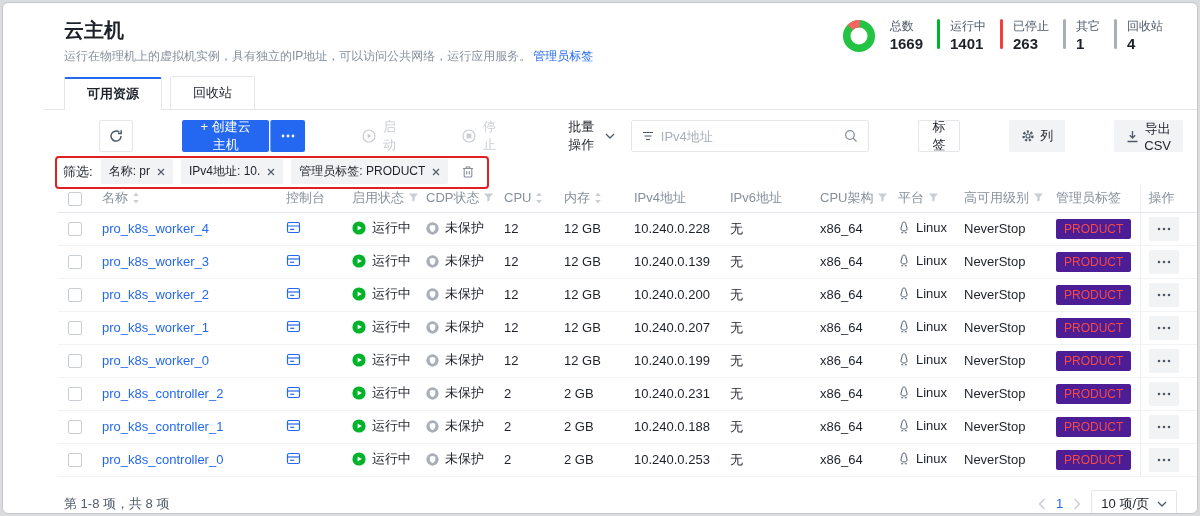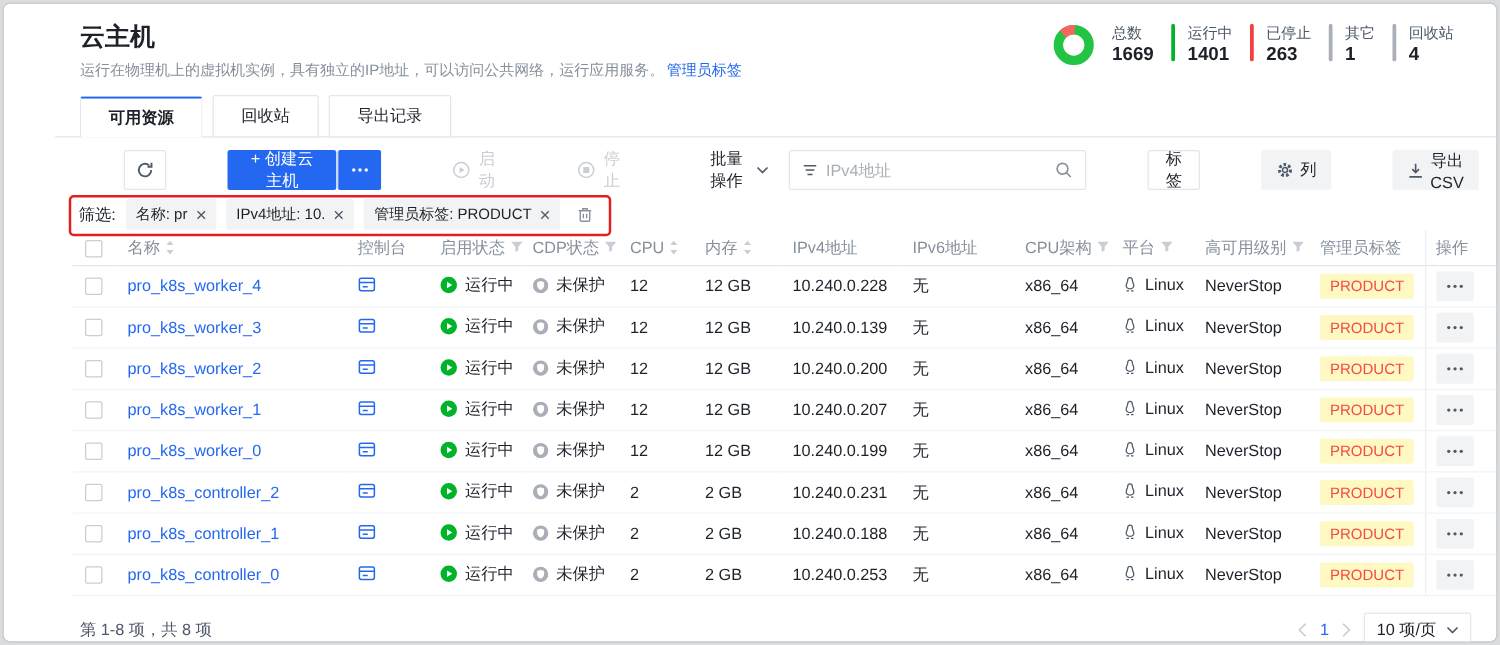--- a/index.html
+++ b/index.html
@@ -64,21 +64,21 @@
   .table-wrap { padding:0 14px; flex:1; }
   table { width:1168px; border-collapse:collapse; table-layout:fixed; }
   th { height:28px; font-weight:normal; font-size:13px; color:#86909c; text-align:left; padding:0 8px; white-space:nowrap; border-bottom:1px solid #e5e6eb; }
   td { height:33px; font-size:13px; color:#1d2129; padding:0 8px; white-space:nowrap; overflow:hidden; border-bottom:1px solid #f2f3f5; }
   th:first-child, td:first-child { padding-left:10px; }
   th:last-child, td:last-child { border-left:1px solid #eceef1; }
   .checkbox { display:inline-block; width:14px; height:14px; border:1px solid #c9cdd4; border-radius:2px; background:#fff; cursor:pointer; vertical-align:middle; }
   .name-link { color:#2468f2; text-decoration:none; cursor:pointer; }
   .cell-ic { display:inline-flex; align-items:center; gap:6px; }
   .hdr-ic { display:inline-flex; align-items:center; gap:4px; }
-  .tag-badge { display:inline-block; background:#fef9c3; color:#f54a45; font-size:12px; padding:3px 8px; border-radius:2px; }
+  .tag-badge { display:inline-block; background:#4c1d95; color:#f54a45; font-size:12px; padding:3px 8px; border-radius:2px; }
   .row-more { display:inline-flex; align-items:center; justify-content:center; width:30px; height:24px; background:#f2f3f5; border-radius:2px; border:none; cursor:pointer; }
   .console-btn { display:inline-flex; cursor:pointer; }
   
   .table-footer { display:flex; align-items:center; justify-content:space-between; padding:13px 20px; }
   .footer-summary { font-size:13px; color:#4e5969; }
   .pagination { display:flex; align-items:center; gap:10px; }
   .page-arrow { display:inline-flex; align-items:center; cursor:pointer; }
   .page-num { color:#2468f2; font-size:13px; cursor:pointer; }
   .page-size { display:flex; align-items:center; gap:8px; border:1px solid #e5e6eb; border-radius:2px; height:28px; padding:0 9px; font-size:13px; color:#1d2129; cursor:pointer; background:#fff; }
   svg { display:block; }
@@ -135,21 +135,20 @@
             <div class="stat-label">回收站</div>
         <div class="stat-value">4</div>
           </div>
       </div>
     </div>
   </div>
 
   <div class="tabbar">
     <div class="tab active">可用资源</div>
     <div class="tab inactive">回收站</div>
-    <div class="tab inactive">导出记录</div>
   </div>
 
   <div class="toolbar">
     <button class="btn btn-border">
       <span>
         <svg width="14" height="14" viewBox="0 0 14 14">
             <path d="M12 7a5 5 0 1 1-1.7-3.7" fill="none" stroke="#4e5969" stroke-width="1.5"></path>
             <path d="M12.2 1.2v3.2H9" fill="none" stroke="#4e5969" stroke-width="1.5"></path>
           </svg>
       </span>

